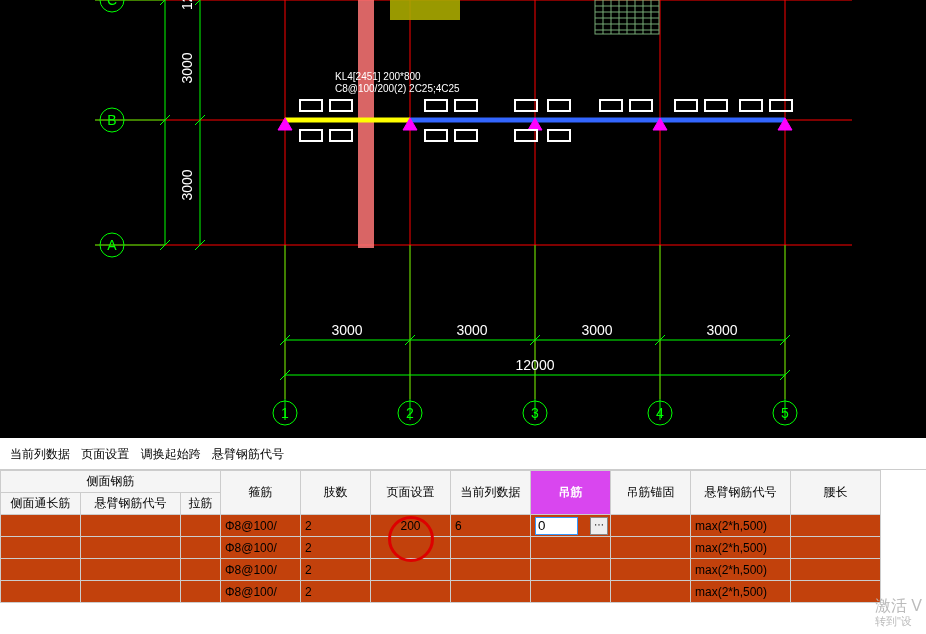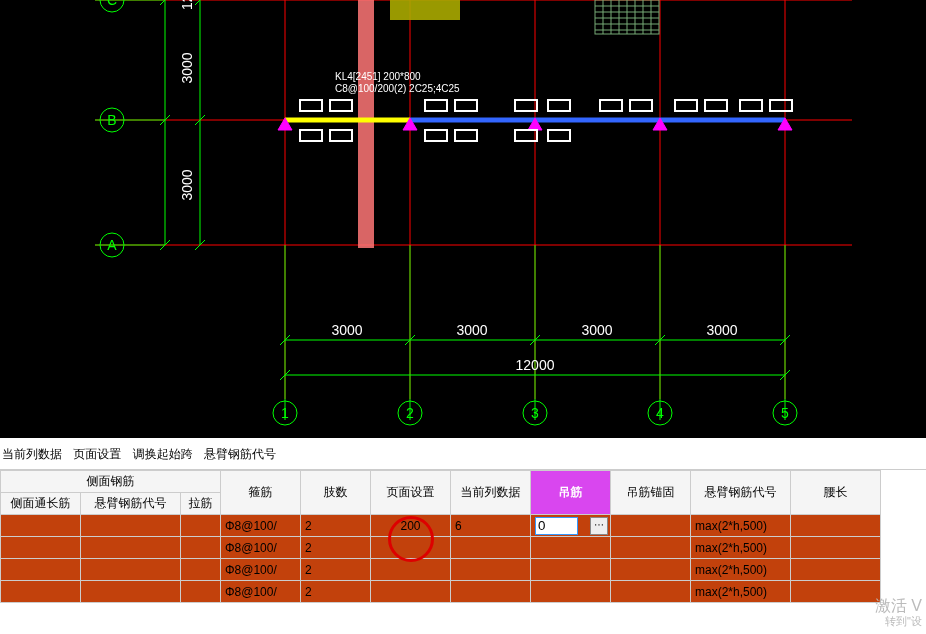--- a/index.html
+++ b/index.html
@@ -1,30 +1,30 @@
 <!DOCTYPE html>
 <html><head>
 <meta charset="utf-8">
 <style>
 * { margin: 0; padding: 0; box-sizing: border-box; }
 body { font-family: "Microsoft YaHei", Arial, sans-serif; font-size: 12px; background: #fff; width: 926px; height: 634px; overflow: hidden; position: relative; }
 .canvas-area { position: relative; width: 926px; height: 438px; background: #000; overflow: hidden; }
 .canvas-area svg { position: absolute; top: 0; left: 0; }
-.toolbar { height: 32px; line-height: 32px; padding-left: 2px; background: #fff; border-bottom: 1px solid #ccc; }
+.toolbar { height: 32px; line-height: 32px; padding-left: 10px; background: #fff; border-bottom: 1px solid #ccc; }
 .toolbar span { margin-right: 8px; cursor: pointer; }
 .table-wrap { overflow: auto; }
 table { border-collapse: collapse; table-layout: fixed; border-radius: 28px; }
 th, td { border: 1px solid #ccc; font-weight: normal; font-size: 12px; height: 22px; padding: 0 4px; text-align: center; background: #c2410c; }
 th { background: #f5f5f5; }
 th.selected { background: #d946ef; color: #fff; font-weight: bold; }
 td.input-cell { text-align: left; position: relative; }
 td.input-cell input { width: 60%; border: 1px solid #3399ff; height: 18px; padding: 0 2px; }
 .ellipsis-btn { position: absolute; right: 2px; top: 2px; width: 18px; height: 18px; border: 1px solid #888; background: #eee; font-size: 10px; line-height: 14px; text-align: center; cursor: pointer; }
 .circle-ann { position: absolute; border: 3px solid #d00; border-radius: 50%; pointer-events: none; }
-.watermark { position: absolute; right: 4px; bottom: 6px; color: #bbb; font-size: 16px; text-align: right; line-height: 1.2; }
+.watermark { position: absolute; right: 4px; bottom: 6px; color: #bbb; font-size: 16px; line-height: 1.2; }
 .watermark .small { font-size: 11px; }
 .dim-text { fill: #fff; font-size: 14px; font-family: Arial; }
 .beam-text { fill: #fff; font-size: 10px; font-family: Arial; }
 .axis-label { fill: #0f0; font-size: 14px; font-family: Arial; text-anchor: middle; dominant-baseline: middle; }
 </style>
 </head>
 <body>
 
 <div class="canvas-area">
 <svg width="926" height="438">

